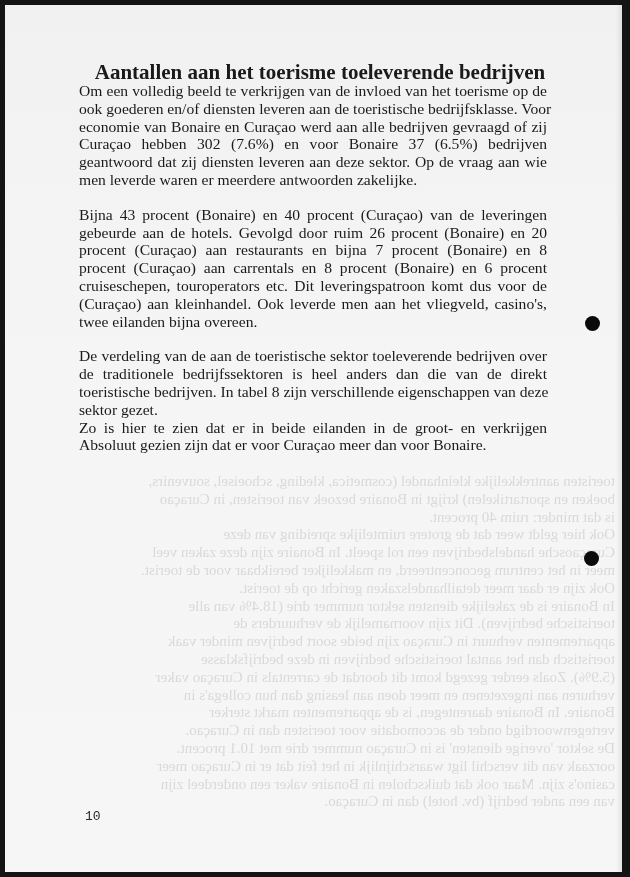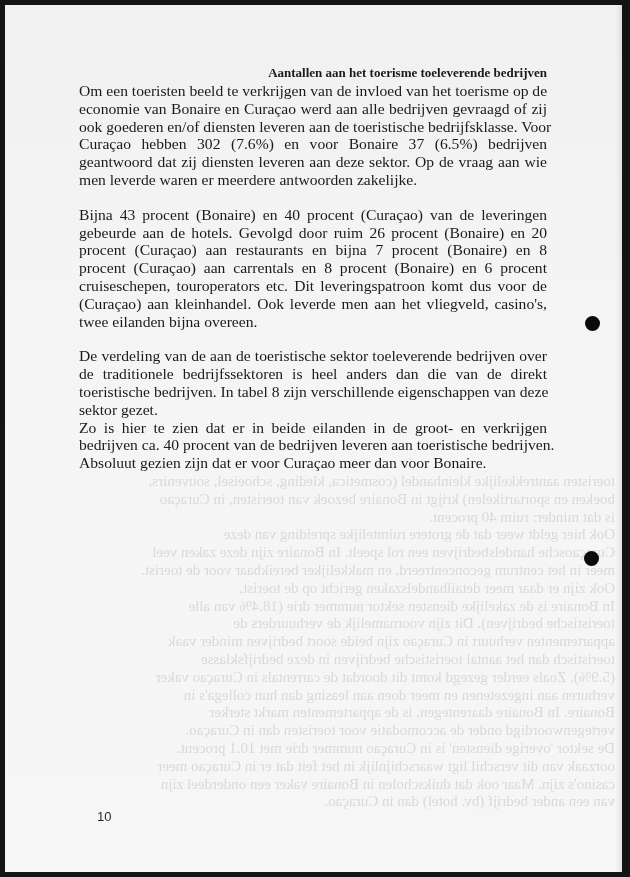--- a/index.html
+++ b/index.html
@@ -30,42 +30,42 @@
     position: absolute;
     left: 74px; top: 58px;
     width: 468px;
     font-family: "Liberation Serif", "DejaVu Serif", serif;
     color: #1a1a1a;
     font-size: 15.6px;
     line-height: 17.8px;
   }
   .title {
     font-weight: bold;
-    font-size: 13px;
-    text-align: right;
+    font-size: 21px;
+    text-align: center;
     margin: 0 0 0 0;
     padding-left: 14px;
     line-height: 19px;
   }
   .para {
     margin: 0;
     text-align: justify;
   }
   .para .ln {
     display: block;
     text-align: justify;
     text-align-last: justify;
     white-space: nowrap;
   }
   .para .ln.last { text-align-last: left; }
   .gap { height: 17px; }
   .page-number {
     position: absolute;
-    left: 92px; top: 804px;
-    font-family: Liberation Sans, sans-serif;
+    left: 80px; top: 804px;
+    font-family: Liberation Mono, monospace;
     font-size: 13px;
     color: #2a2a2a;
   }
   .hole {
     position: absolute;
     width: 15px; height: 15px;
     border-radius: 50%;
     background: #0a0a0a;
   }
   .edge-shadow {
@@ -97,23 +97,23 @@
     <span style="display:block">De sektor 'overige diensten' is in Curaçao nummer drie met 10.1 procent.</span>
     <span style="display:block">oorzaak van dit verschil ligt waarschijnlijk in het feit dat er in Curaçao meer</span>
     <span style="display:block">casino's zijn. Maar ook dat duikscholen in Bonaire vaker een onderdeel zijn</span>
     <span style="display:block">van een ander bedrijf (bv. hotel) dan in Curaçao.</span>
   </div>
 
   <div class="content">
     <div class="title">Aantallen aan het toerisme toeleverende bedrijven</div>
 
     <div class="para">
-      <span class="ln">Om een toeristen beeld te verkrijgen van de invloed van het toerisme op de</span>
+      <span class="ln">Om een volledig beeld te verkrijgen van de invloed van het toerisme op de</span>
+      <span class="ln">ook goederen en/of diensten leveren aan de toeristische bedrijfsklasse. Voor</span>
       <span class="ln">economie van Bonaire en Curaçao werd aan alle bedrijven gevraagd of zij</span>
-      <span class="ln">ook goederen en/of diensten leveren aan de toeristische bedrijfsklasse. Voor</span>
       <span class="ln">Curaçao hebben 302 (7.6%) en voor Bonaire 37 (6.5%) bedrijven</span>
       <span class="ln">geantwoord dat zij diensten leveren aan deze sektor. Op de vraag aan wie</span>
       <span class="ln last">men leverde waren er meerdere antwoorden zakelijke.</span>
     </div>
     <div class="gap"></div>
 
     <div class="para">
       <span class="ln">Bijna 43 procent (Bonaire) en 40 procent (Curaçao) van de leveringen</span>
       <span class="ln">gebeurde aan de hotels. Gevolgd door ruim 26 procent (Bonaire) en 20</span>
       <span class="ln">procent (Curaçao) aan restaurants en bijna 7 procent (Bonaire) en 8</span>
@@ -126,21 +126,20 @@
 
     <div class="para">
       <span class="ln">De verdeling van de aan de toeristische sektor toeleverende bedrijven over</span>
       <span class="ln">de traditionele bedrijfssektoren is heel anders dan die van de direkt</span>
       <span class="ln">toeristische bedrijven. In tabel 8 zijn verschillende eigenschappen van deze</span>
       <span class="ln last">sektor gezet.</span>
     </div>
 
     <div class="para">
       <span class="ln">Zo is hier te zien dat er in beide eilanden in de groot- en verkrijgen</span>
-      <span class="ln">bedrijven ca. 40 procent van de bedrijven leveren aan toeristische bedrijven.</span>
       <span class="ln last">Absoluut gezien zijn dat er voor Curaçao meer dan voor Bonaire.</span>
     </div>
   </div>
 
   <div class="page-number">10</div>
 
   <div class="hole" style="left:580px; top:311px;"></div>
   <div class="hole" style="left:579px; top:546px;"></div>
   <div class="edge-shadow"></div>
 </div>

